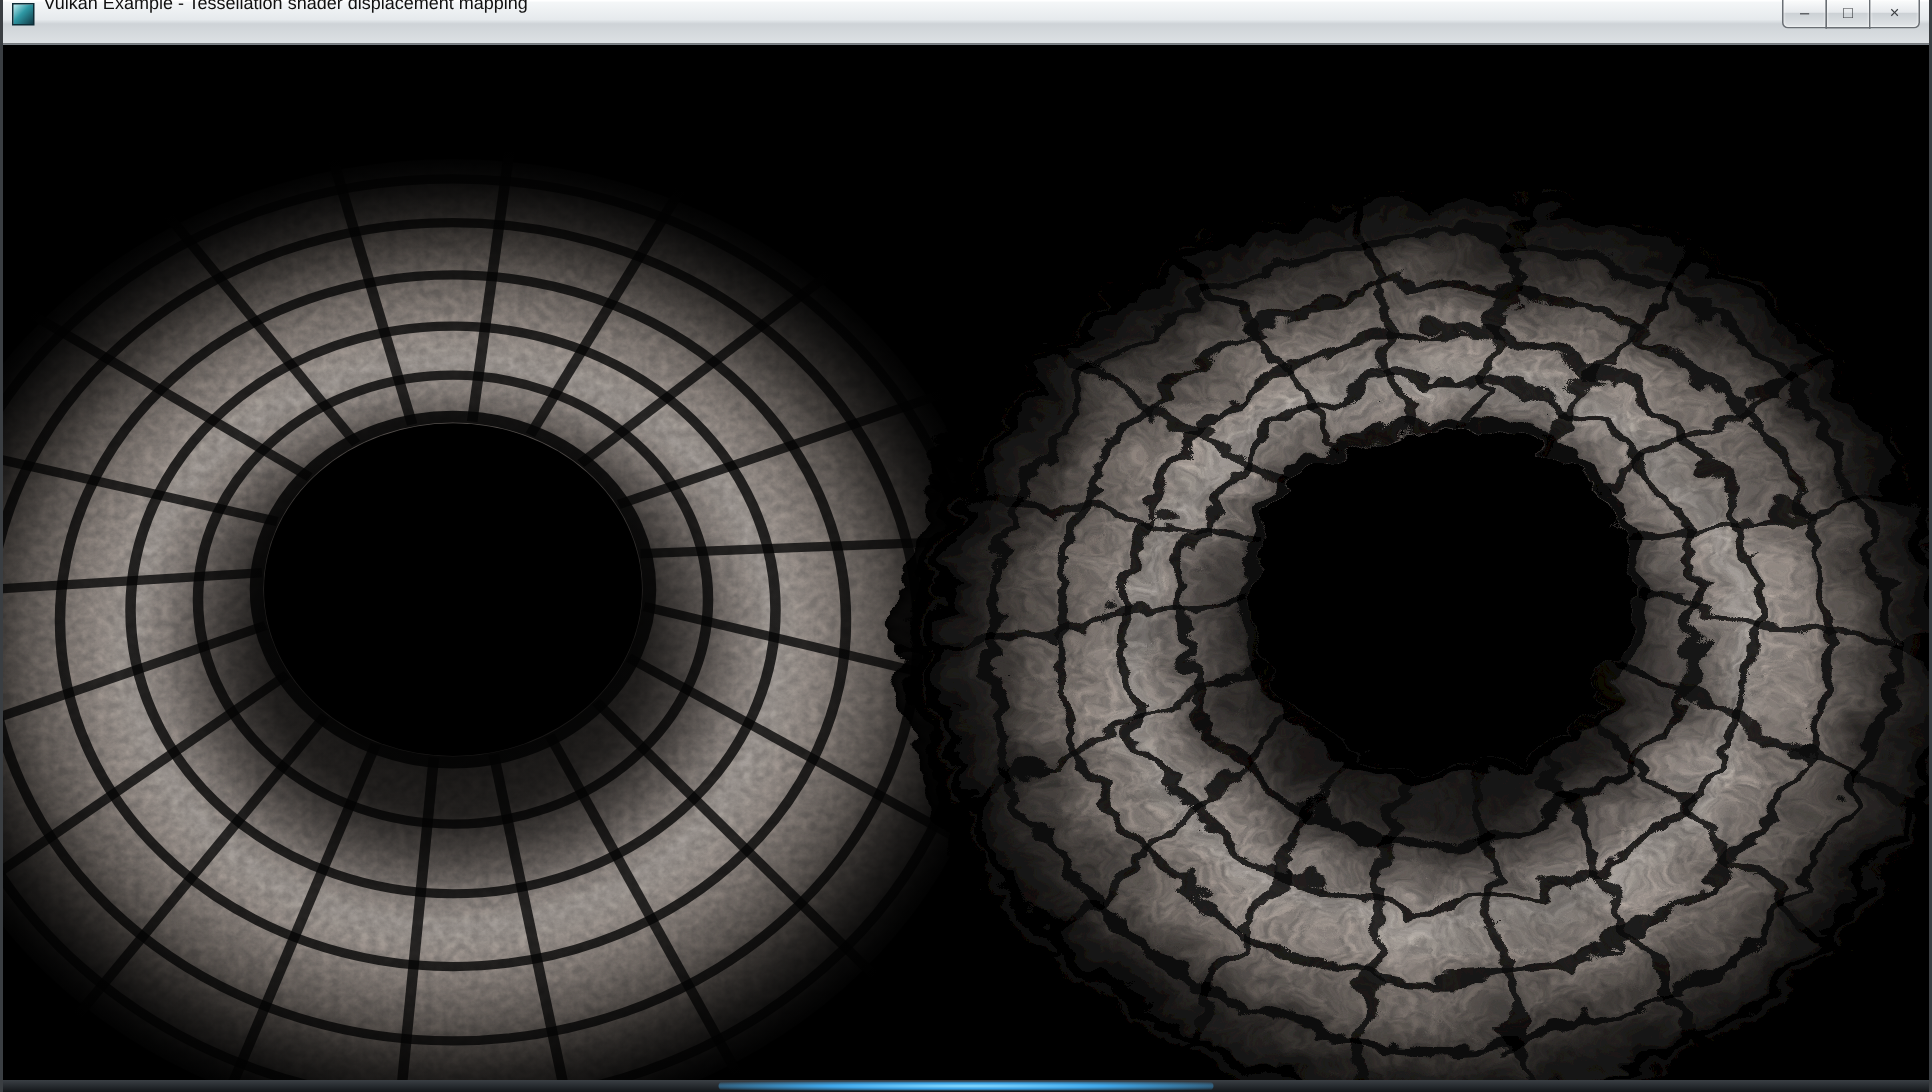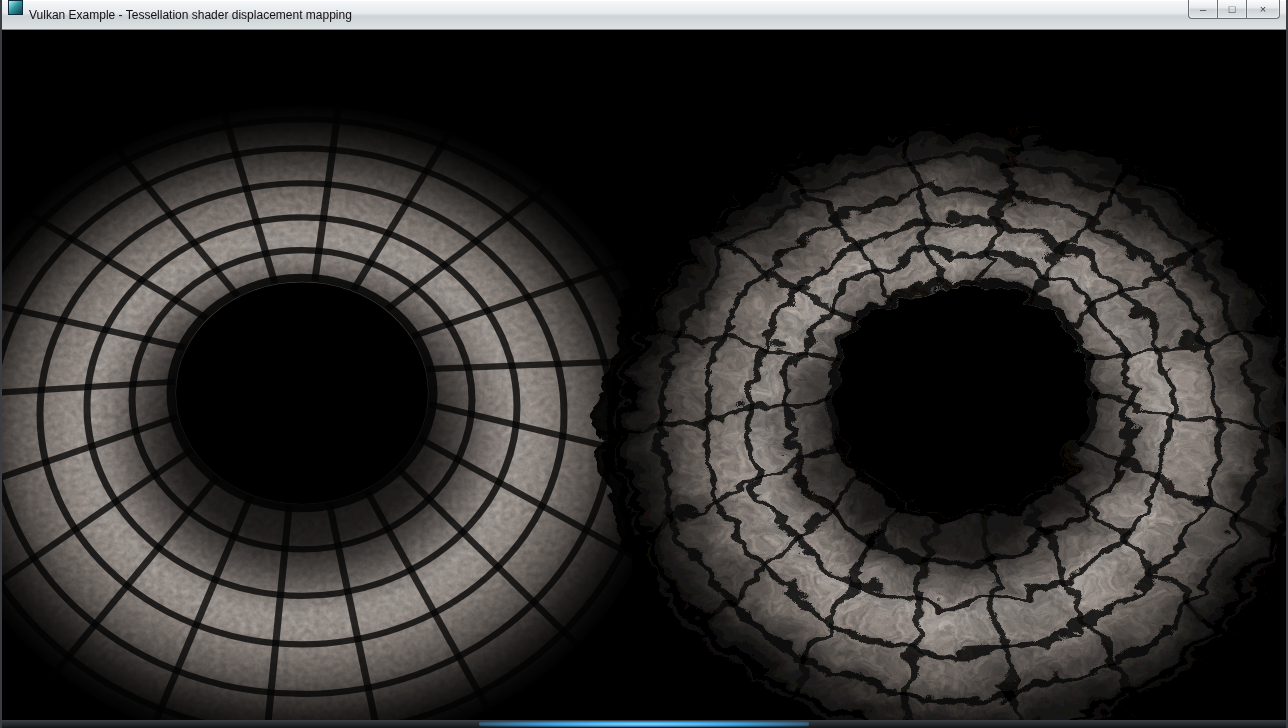--- a/index.html
+++ b/index.html
@@ -12,22 +12,22 @@
     box-sizing:border-box;
     border-left:2px solid #3a3e42;
     border-right:2px solid #3a3e42;
   }
   
   .titlebar{
     position:absolute;top:0;left:-2px;right:-2px;height:30px;
     background:linear-gradient(#f6f8f9 0%,#e6eaed 45%,#ced3d7 55%,#dde1e4 100%);
     border-bottom:1px solid #7e848a;
     box-shadow:inset 0 1px 0 #ffffff;
-    display:flex;align-items:flex-start;
-    padding:0 8px;gap:6px;
+    display:flex;align-items:flex-end;
+    padding:12px 8px;gap:6px;
     box-sizing:border-box;
   }
   .win-icon{
     width:15px;height:15px;flex:0 0 auto;
     background:linear-gradient(135deg,#bdeef2 0%,#2e98a4 45%,#123a46 100%);
     border:1px solid #0d2c36;
     box-sizing:border-box;
   }
   .title-text{
     font-size:12px;color:#111;line-height:30px;

